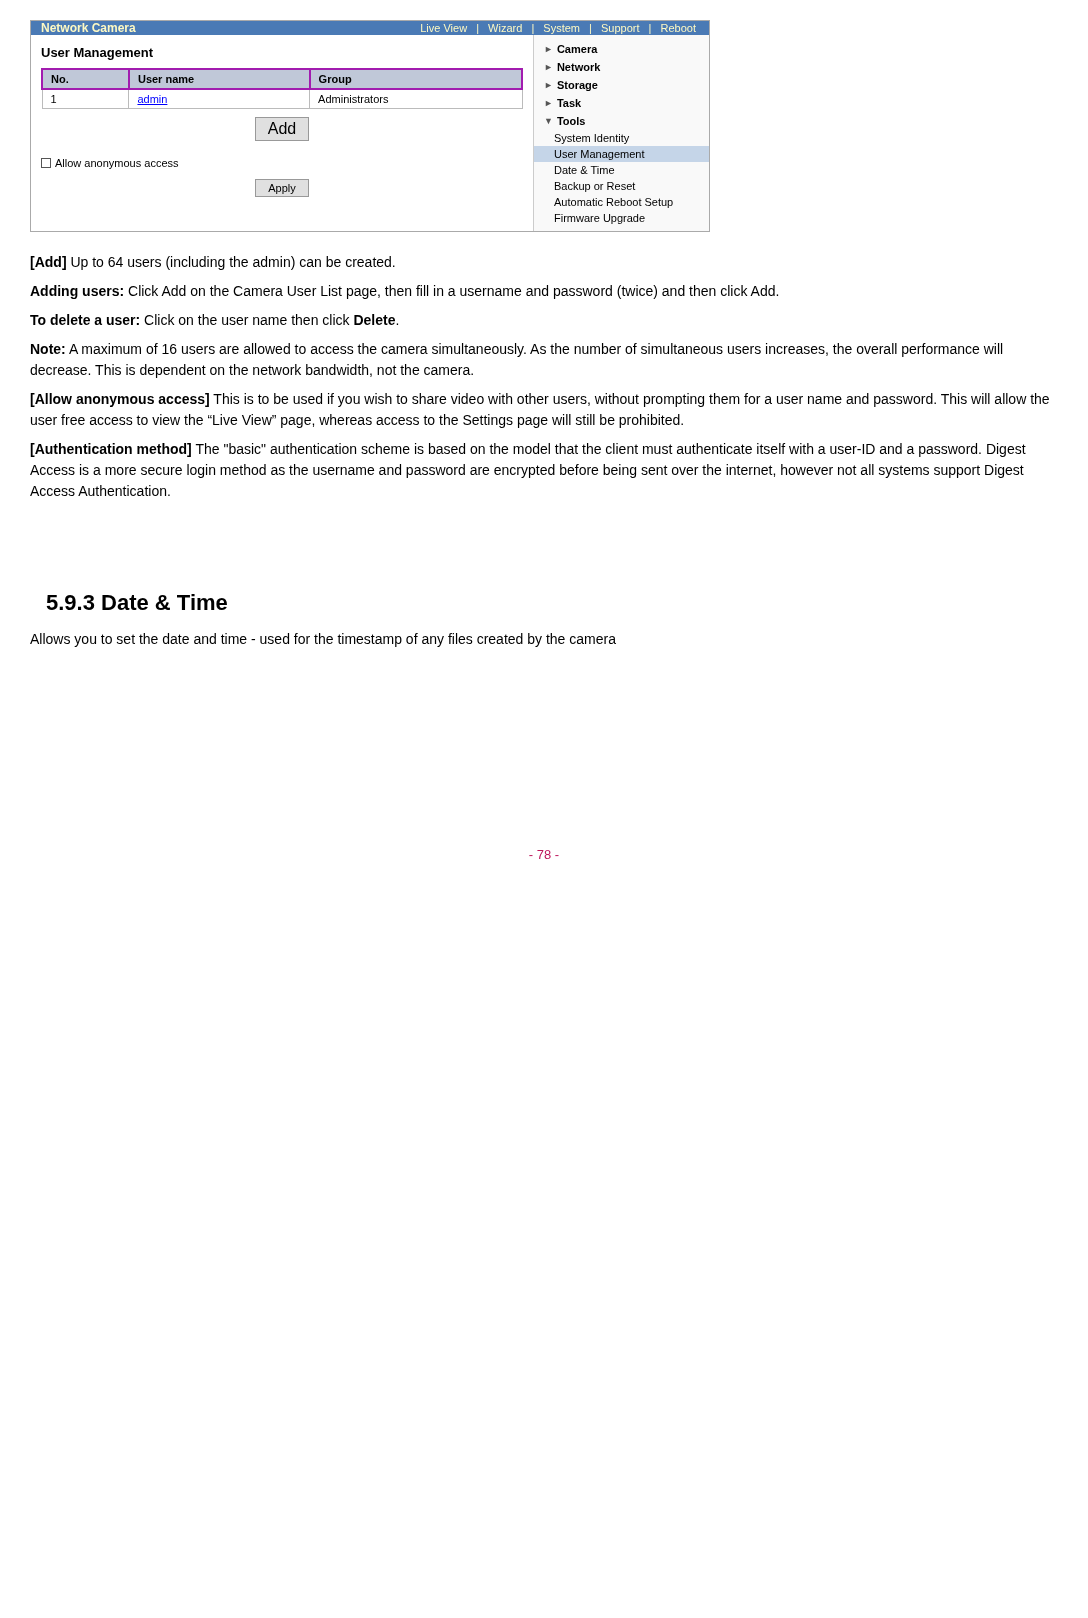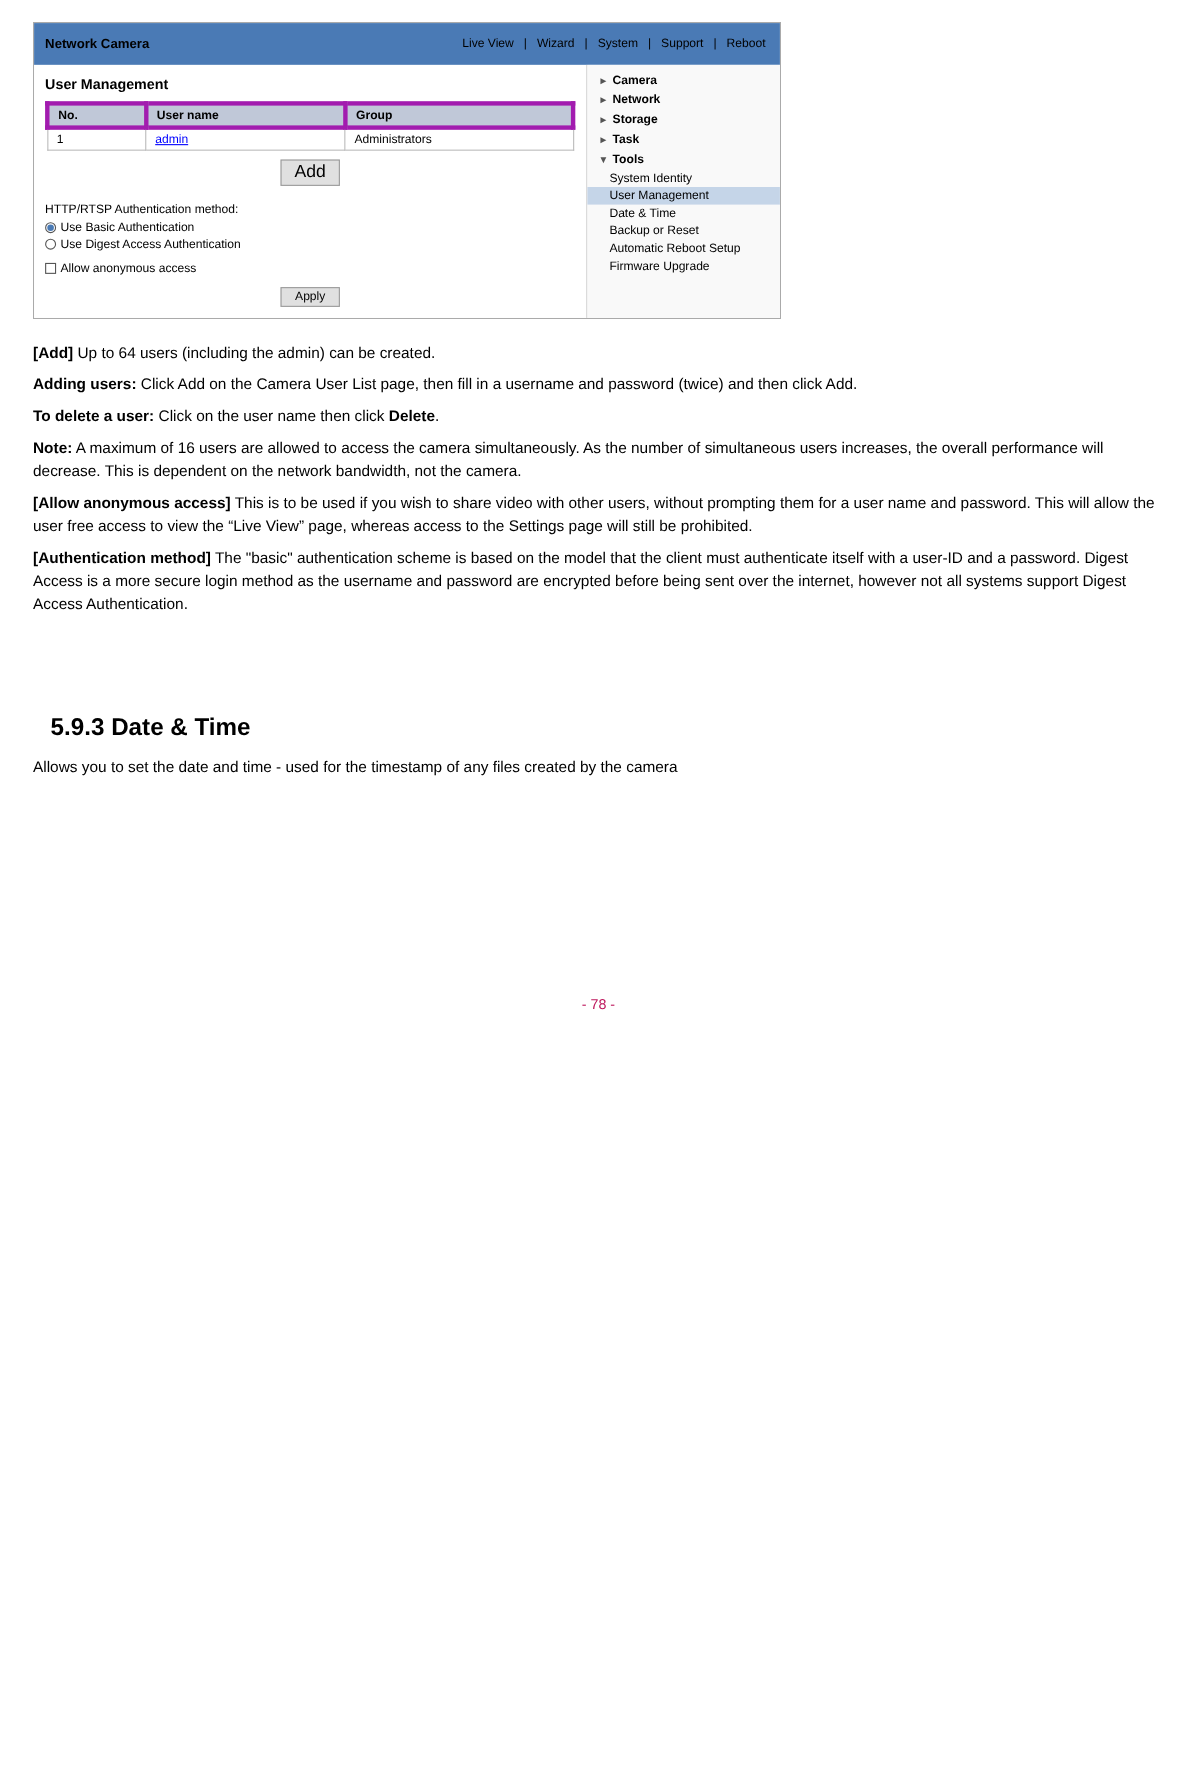--- a/index.html
+++ b/index.html
@@ -18,22 +18,22 @@
     }
 
     .camera-ui {
       border: 1px solid #aaa;
       background: #f5f5f5;
       width: 680px;
     }
 
     .camera-header {
       background: #4a7ab5;
-      color: #000000;
-      padding: 12px 10px;
+      color: #fef9c3;
+      padding: 0 10px;
       font-size: 12px;
       display: flex;
       justify-content: space-between;
       align-items: center;
     }
 
     .camera-header-title {
       font-weight: bold;
       font-size: 12px;
     }
@@ -93,21 +93,21 @@
 
     .user-table {
       border-collapse: collapse;
       width: 100%;
       font-size: 11px;
       margin-bottom: 8px;
     }
 
     .user-table th {
       background: #c0c8d8;
-      border: 4px solid #a21caf;
+      border: 2px solid #a21caf;
       padding: 3px 8px;
       text-align: left;
     }
 
     .user-table td {
       border: 1px solid #bbb;
       padding: 3px 8px;
     }
 
     .user-table td a {
@@ -270,31 +270,20 @@
               <td><a>admin</a></td>
               <td>Administrators</td>
             </tr>
           </tbody>
         </table>
 
         <div style="text-align:center; margin-bottom:10px;">
           <button class="add-btn">Add</button>
         </div>
 
-        <div class="auth-section">
-          <div class="auth-label">HTTP/RTSP Authentication method:</div>
-          <div class="radio-option">
-            <div class="radio-dot selected"></div>
-            <span>Use Basic Authentication</span>
-          </div>
-          <div class="radio-option">
-            <div class="radio-dot"></div>
-            <span>Use Digest Access Authentication</span>
-          </div>
-        </div>
 
         <div class="checkbox-option">
           <div class="checkbox-box"></div>
           <span>Allow anonymous access</span>
         </div>
 
         <div class="apply-row">
           <button class="apply-btn">Apply</button>
         </div>
       </div>

